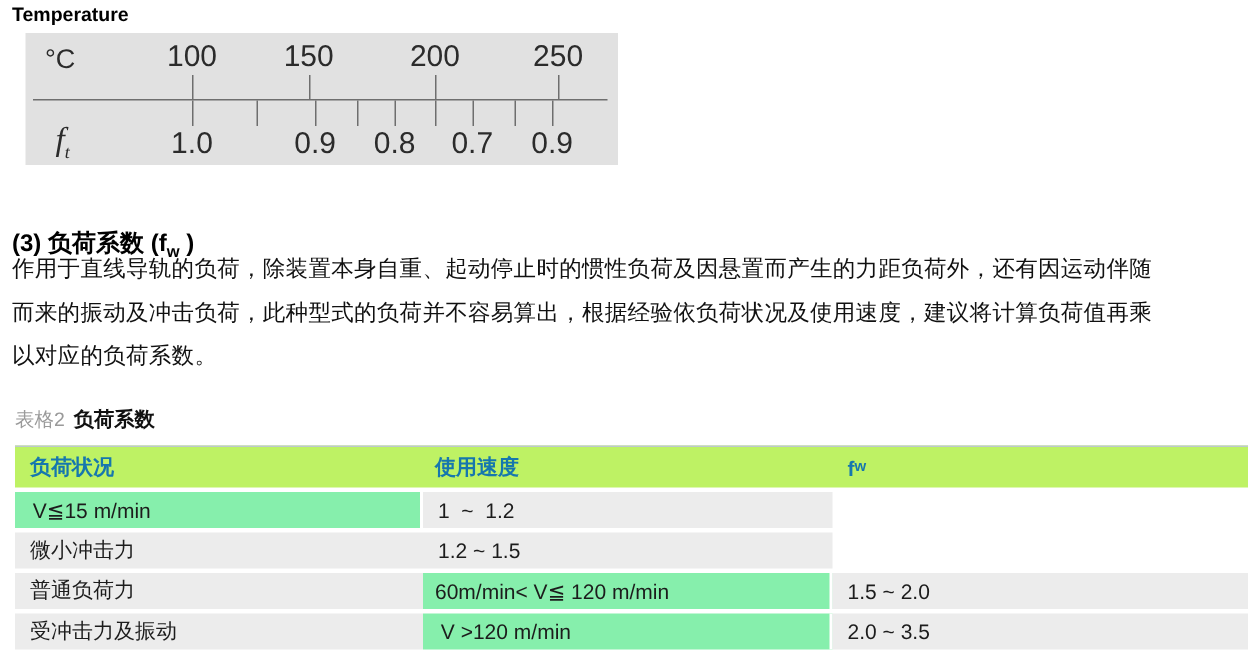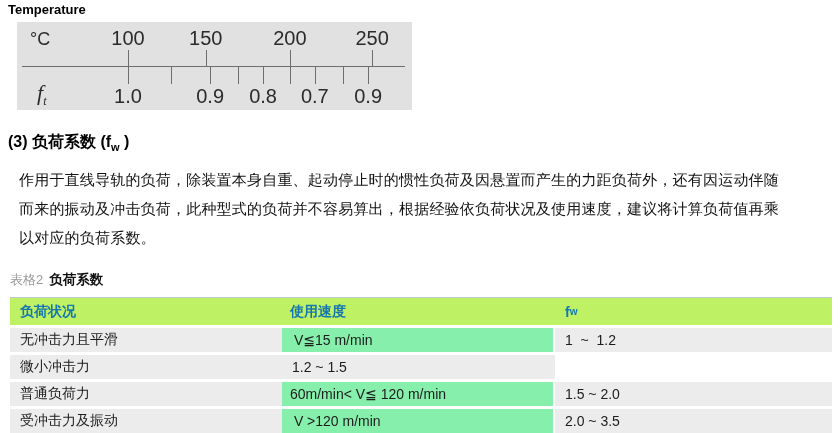--- a/index.html
+++ b/index.html
@@ -37,29 +37,29 @@
   .lbl-top {
     position:absolute; top:5px; transform:translateX(-50%);
     font-size:20px; line-height:22px; color:#2b2b2b; white-space:nowrap;
   }
   .lbl-bottom {
     position:absolute; top:63px; transform:translateX(-50%);
     font-size:20px; line-height:22px; color:#2b2b2b; white-space:nowrap;
   }
   
   .sec-heading {
-    position:absolute; left:8px; top:132px;
+    position:absolute; left:8px; top:152px;
     font-size:16px; font-weight:bold; color:#000;
   }
   .sec-heading sub { font-size:11px; }
   .sec-body {
     position:absolute; left:8px; top:165px; width:830px;
     font-size:15px; line-height:29px; letter-spacing:0.2px; color:#111;
   }
-  .body-line { white-space:nowrap;margin-left:11px; }
+  .body-line { white-space:nowrap; }
   
   .tbl-caption { position:absolute; left:10px; top:271px; font-size:13px; }
   .cap-tag { color:#9a9a9a; }
   .cap-title { color:#111; font-weight:bold; font-size:13.5px; margin-left:6px; }
   .lf-table { position:absolute; left:10px; top:297px; width:822px; }
   .t-header, .t-row {
     display:grid; grid-template-columns:272px 273px 1fr;
   }
   .t-header {
     height:28px; background:#bef264; border-top:1px solid #bdc8ce;
@@ -121,21 +121,20 @@
 <div class="tbl-caption"><span class="cap-tag">表格2</span><span class="cap-title">负荷系数</span></div>
 
 <div class="lf-table">
   <div class="t-header">
     <div class="cell c1">负荷状况</div>
     <div class="cell c2">使用速度</div>
     <div class="cell c3"><span>f</span><sub>w</sub></div>
   </div>
 
   <div class="t-row">
-    <div class="cell c1">无冲击力且平滑</div>
     <div class="cell c2"> V≦15 m/min</div>
     <div class="cell c3">1  ~  1.2</div>
   </div>
   <div class="t-row">
     <div class="cell c1">微小冲击力</div>
     <div class="cell c3">1.2 ~ 1.5</div>
   </div>
   <div class="t-row">
     <div class="cell c1">普通负荷力</div>
     <div class="cell c2">60m/min&lt; V≦ 120 m/min</div>

